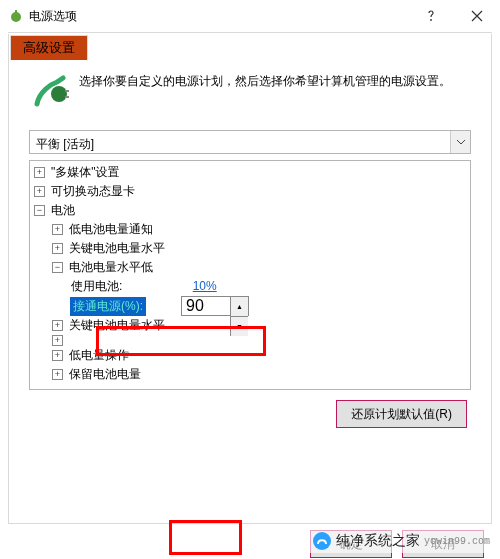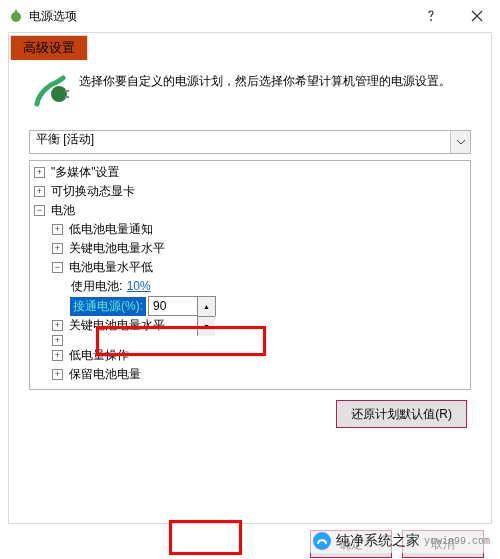--- a/index.html
+++ b/index.html
@@ -62,21 +62,21 @@
 
   .body {
     padding: 12px 20px 10px 20px;
   }
   .desc-row { display:flex; align-items:flex-start; }
   .plug-icon { width:40px; height:40px; margin-right:10px; flex:none; }
   .desc { line-height: 1.6; }
 
   .plan-select {
     margin: 18px 0 6px 0;
-    display:flex; align-items:flex-start;
+    display:flex; align-items:flex-end;
     border: 1px solid #b5b5b5;
     background: #fff;
     height: 24px;
     width: 100%;
   }
   .plan-select .sel-text { flex:1; padding: 0 6px; }
   .plan-select .dd-btn {
     width: 20px; height: 100%;
     display:flex; align-items:center; justify-content:center;
     border-left: 1px solid #ccc;
@@ -88,40 +88,40 @@
     background: #fff;
     height: 230px;
     overflow: hidden;
     padding: 2px 0;
     margin-bottom: 10px;
   }
   .tree { font-size: 12px; line-height: 19px; }
   .row { display:flex; align-items:center; white-space:nowrap; }
   .indent1 { padding-left: 4px; }
   .indent2 { padding-left: 22px; }
-  .indent3 { padding-left: 40px; }
+  .indent3 { padding-left: 40px; gap: 33px; }
   .expander {
     width:11px; height:11px;
     border:1px solid #888;
     display:inline-flex; align-items:center; justify-content:center;
     margin-right:5px;
     font-size:9px; line-height:9px;
     background:#fff; color:#444;
     flex:none;
   }
   .label { padding:0 1px; }
   .link-val { color:#1462c6; text-decoration: underline; }
   .sel-label { background:#0a63c6; color:#5eead4; padding:0 3px; }
   .spinbox {
     display:inline-flex; align-items:stretch;
     border: 1px solid #888; height:20px;
     margin-left:2px;
   }
   .spinbox input {
-    width:48px; border:none; padding:0 4px; font-size:12px;
+    width:48px; border:none; padding:0 4px; font-size:16px;
     outline:none; background:#fff;
   }
   .spinbox .spinbtns { display:flex; flex-direction:column; width:18px; }
   .spinbox .spinbtns div {
     flex:1; border-left:1px solid #888;
     display:flex; align-items:center; justify-content:center;
     font-size:7px; background:#f0f0f0;
   }
   .spinbox .spinbtns div:first-child { border-bottom:1px solid #888; }
 

